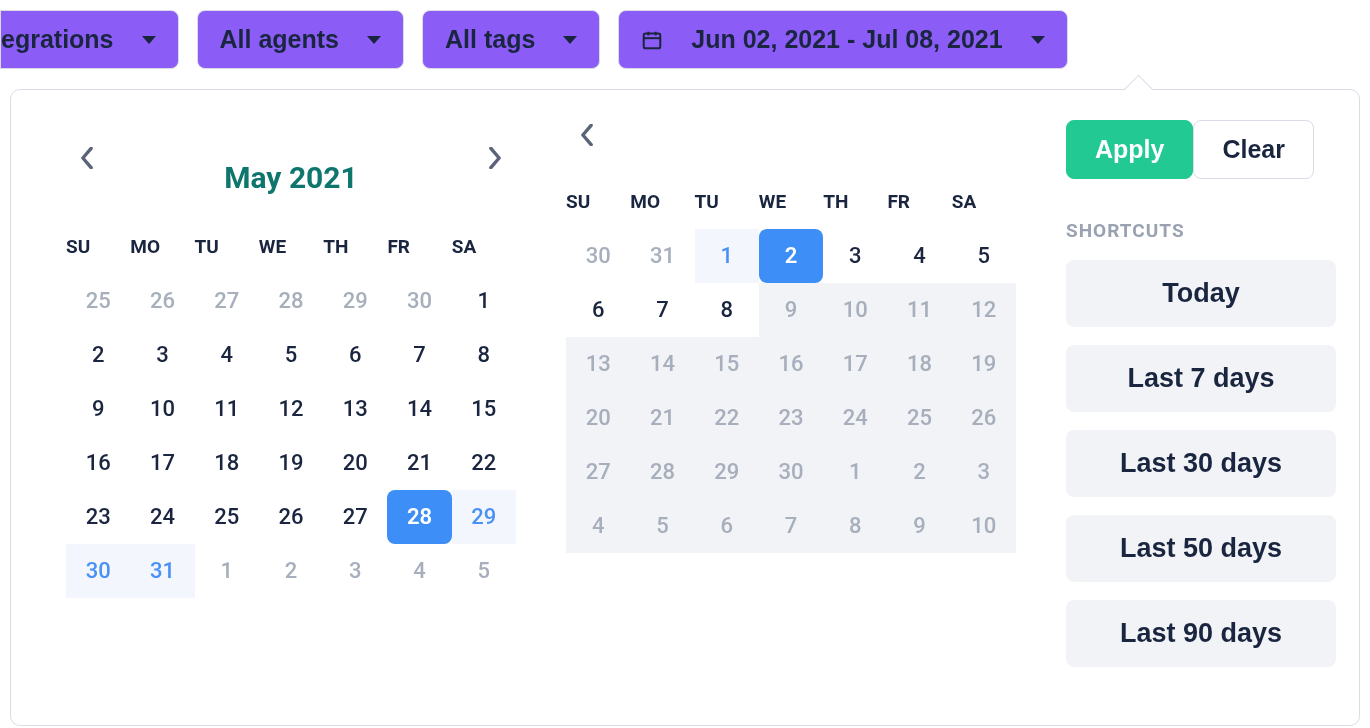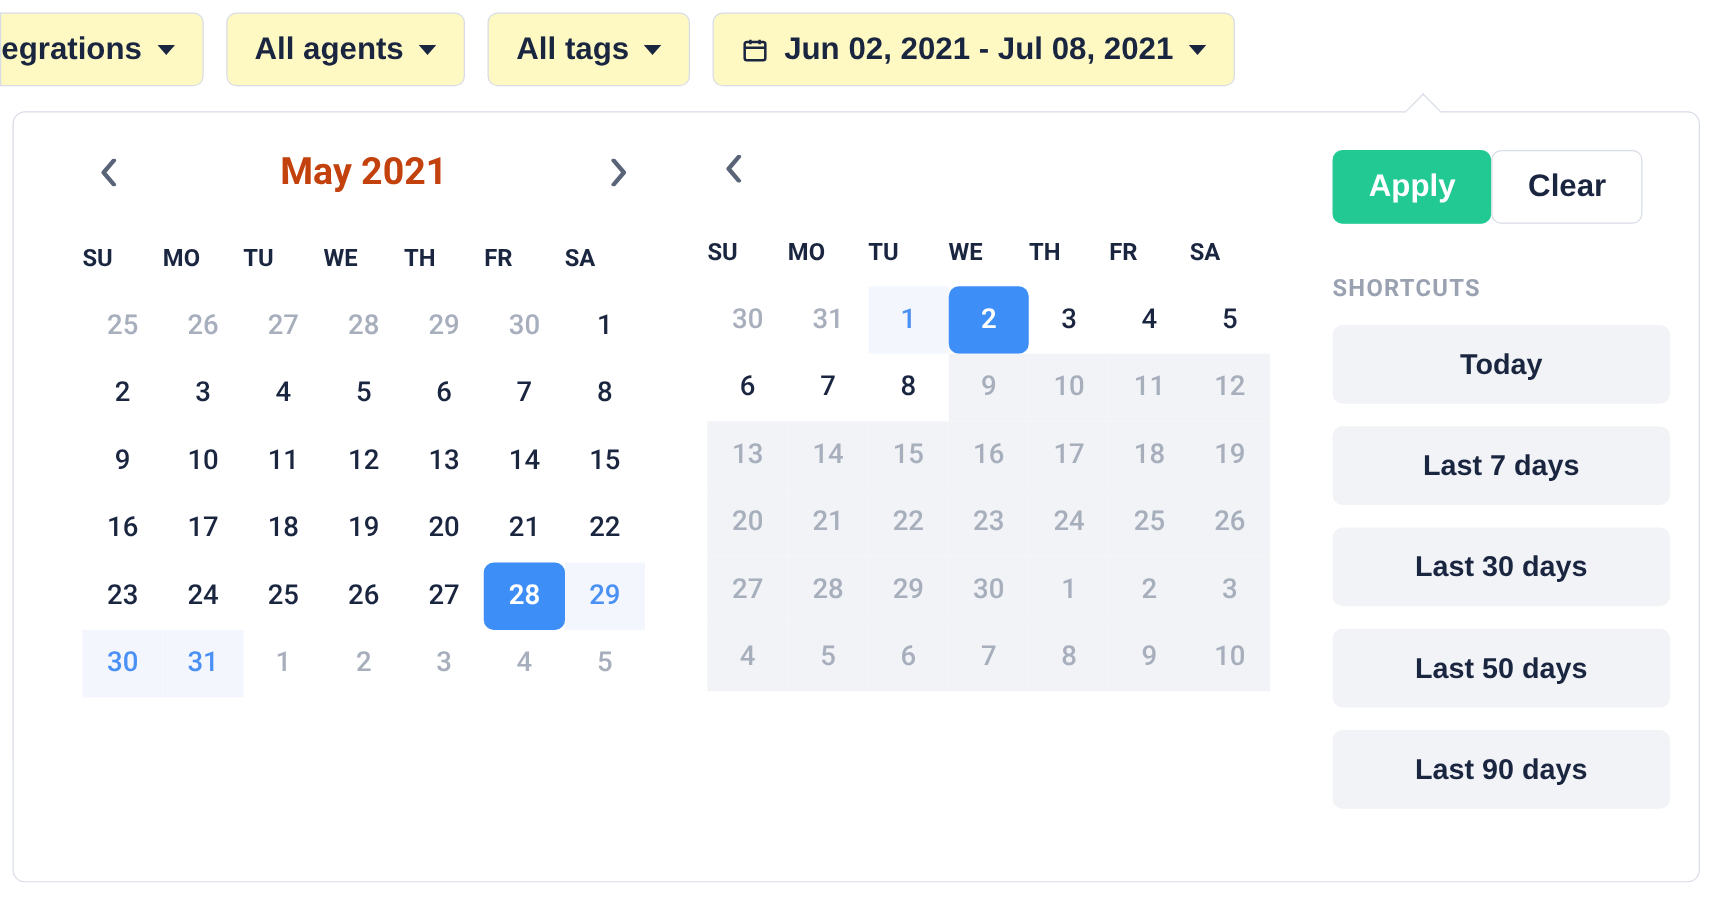--- a/index.html
+++ b/index.html
@@ -11,22 +11,22 @@
     }
     .filter-bar {
       display: flex;
       gap: 18px;
       padding: 0 0 20px 0;
       align-items: center;
     }
     .filter-btn {
       display: inline-flex;
       align-items: center;
-      gap: 12px;
-      background: #fef9c3;
+      gap: 28px;
+      background: #8b5cf6;
       border: 1px solid #d7dce6;
       border-radius: 8px;
       padding: 14px 22px;
       font-size: 25px;
       font-weight: 600;
       color: #1a2540;
       cursor: pointer;
       white-space: nowrap;
     }
     .filter-btn.first { border-top-left-radius: 0; border-bottom-left-radius: 0; padding-left: 0;}
@@ -71,21 +71,22 @@
     .cal-header {
       display: flex;
       align-items: center;
       justify-content: space-between;
       margin-bottom: 30px;
       padding: 0 6px;
     }
     .cal-title {
       font-size: 30px;
       font-weight: 700;
-      color: #c2410c;
+      color: #0f766e;
+      margin-top: 40px;
     }
     .nav-arrow {
       width: 30px; height: 30px;
       display: flex; align-items: center; justify-content: center;
       cursor: pointer;
       color: #5a6478;
     }
     .nav-arrow svg { width: 14px; height: 22px; }
     .cal-grid {
       display: grid;
@@ -149,21 +150,21 @@
       color: #9aa2b2;
       margin-bottom: 18px;
     }
     .shortcut {
       display: block;
       width: 100%;
       text-align: center;
       background: #f1f3f6;
       border: none;
       border-radius: 8px;
-      font-size: 23px;
+      font-size: 27px;
       font-weight: 600;
       color: #1a2540;
       padding: 18px 0;
       margin-bottom: 18px;
       cursor: pointer;
     }
     .spacer-nav { width: 30px; }
   </style>
 </head>
 <body>

